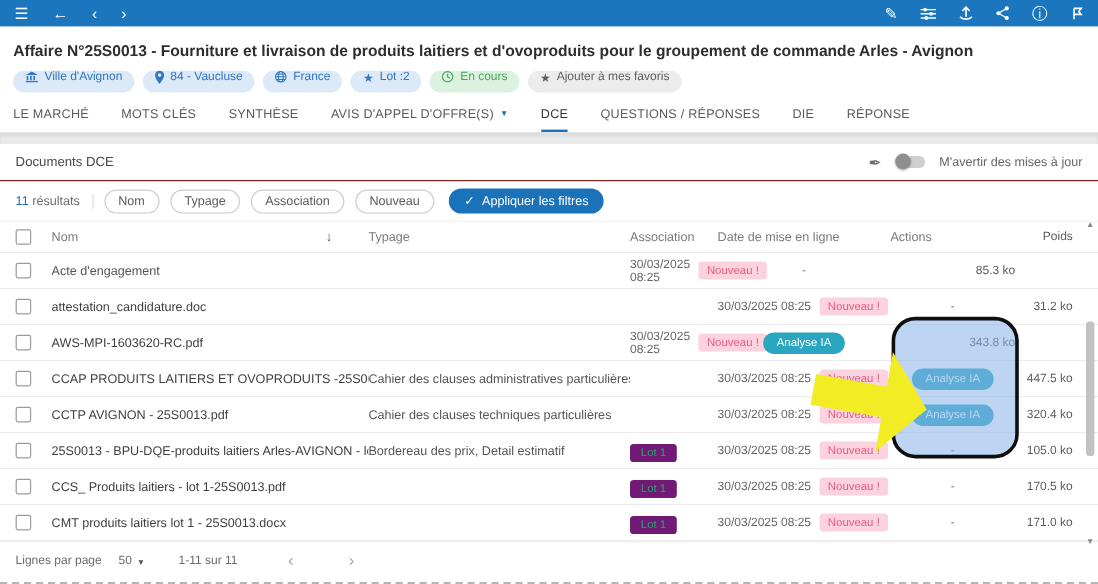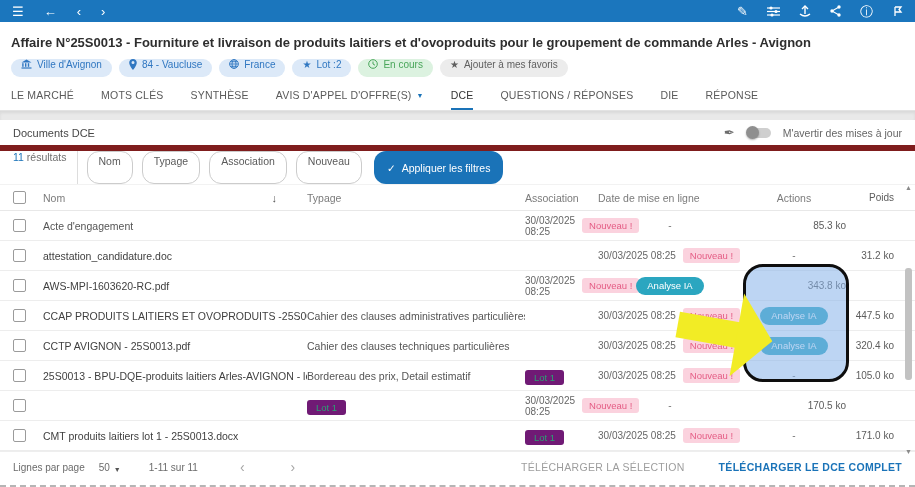--- a/index.html
+++ b/index.html
@@ -28,30 +28,30 @@
   
   .tabs { display:flex; align-items:flex-end; gap:27px; padding:12px 11px 0 11px;
     border-bottom:1px solid #e3e3e3; }
   .tab { font-size:10.5px; color:#5a5a5a; letter-spacing:.2px; padding-bottom:7px;
     border-bottom:2px solid transparent; cursor:pointer; display:flex; align-items:center; gap:5px; white-space:nowrap; }
   .tab.active { color:#333; border-bottom-color:#1a73b8; font-weight:400; }
   .tab .caret { font-size:7px; color:#1a73b8; }
   .band { height:9px; background:#e9e9e9; box-shadow:inset 0 2px 3px rgba(0,0,0,.07); }
   
   .panel-head { height:31px; display:flex; align-items:center; padding:0 13px;
-    border-bottom:6px solid #7f1d1d; }
+    border-bottom:1px solid #7f1d1d; }
   .panel-title { font-size:11px; color:#474747; }
   .panel-right { margin-left:auto; display:flex; align-items:center; gap:12px; }
   .quill { font-size:13px; color:#6d6d6d; cursor:pointer; }
   .toggle { width:24px; height:10px; background:#cfcfcf; border-radius:5px; position:relative; cursor:pointer; }
   .toggle .knob { position:absolute; left:-1px; top:-2px; width:13px; height:13px;
     border-radius:50%; background:#8f8f8f; box-shadow:0 1px 2px rgba(0,0,0,.3); }
   .toggle-label { font-size:10.5px; color:#666; }
   
-  .filters { height:33px; display:flex; gap:9px; padding:0 13px; }
+  .filters { height:33px; display:flex; align-items:center; gap:9px; padding:0 13px; }
   .results { font-size:10.5px; color:#707070; padding-right:10px; border-right:1px solid #ddd; }
   .results b { color:#1a73b8; font-weight:400; }
   .fchip { font-size:10.5px; color:#5a5a5a; border:1px solid #ccc; border-radius:12px;
     padding:3px 11px; background:#fff; cursor:pointer; }
   .apply-btn { display:inline-flex; align-items:center; gap:6px; background:#1a73b8; color:#fff;
     font-size:10.5px; border:none; border-radius:12px; padding:4px 13px; cursor:pointer; margin-left:3px; }
   
   .table { position:relative; }
   .tr { display:grid; grid-template-columns:30px 264px 218px 73px 144px 104px 48px;
     align-items:center; padding-left:13px; padding-right:18px; }
@@ -276,21 +276,21 @@
     <div>
         <div class="cb"></div>
       </div>
     <div class="c-nom">
       <span>Nom</span>
       <span class="sort-arrow">↓</span>
     </div>
     <div>Typage</div>
     <div>Association</div>
     <div>Date de mise en ligne</div>
-    <div style="text-align:center">Actions</div>
+    <div style="text-align:left">Actions</div>
     <div class="c-poids">Poids</div>
   </div>
   <div id="tbody">
       <div class="tr row">
         <div>
           <div class="cb"></div>
         </div>
         <div class="c-typ">Acte d'engagement</div>
         <div></div>
         <div class="c-date">
@@ -378,20 +378,21 @@
         </div>
         <div class="c-act">
           <span class="dash">-</span>
         </div>
         <div class="c-poids">105.0 ko</div>
       </div>
       <div class="tr row">
         <div>
           <div class="cb"></div>
         </div>
+        <div class="c-name">CCS_ Produits laitiers - lot 1-25S0013.pdf</div>
         <div class="c-typ"></div>
         <div><span class="lot-chip">Lot 1</span></div>
         <div class="c-date">
           <span>30/03/2025 08:25</span>
           <span class="new-badge">Nouveau !</span>
         </div>
         <div class="c-act">
           <span class="dash">-</span>
         </div>
         <div class="c-poids">170.5 ko</div>
@@ -421,24 +422,20 @@
     <span class="pp-select">
       <span>50</span>
       <span class="caret">▼</span>
     </span>
     <span style="margin-left:14px;">1-11 sur 11</span>
     <span class="pager">
       <span class="pg">‹</span>
       <span class="pg">›</span>
     </span>
   </div>
-  <div class="right">
-    <span class="dl-sel">TÉLÉCHARGER LA SÉLECTION</span>
-    <span class="dl-all">TÉLÉCHARGER LE DCE COMPLET</span>
-  </div>
 </div>
 
 <div class="vscroll">
   <div class="vs-up">▲</div>
   <div class="vs-thumb"></div>
   <div class="vs-down">▼</div>
 </div>
 
 <div class="hl-box"></div>
 <div class="yarrow">

